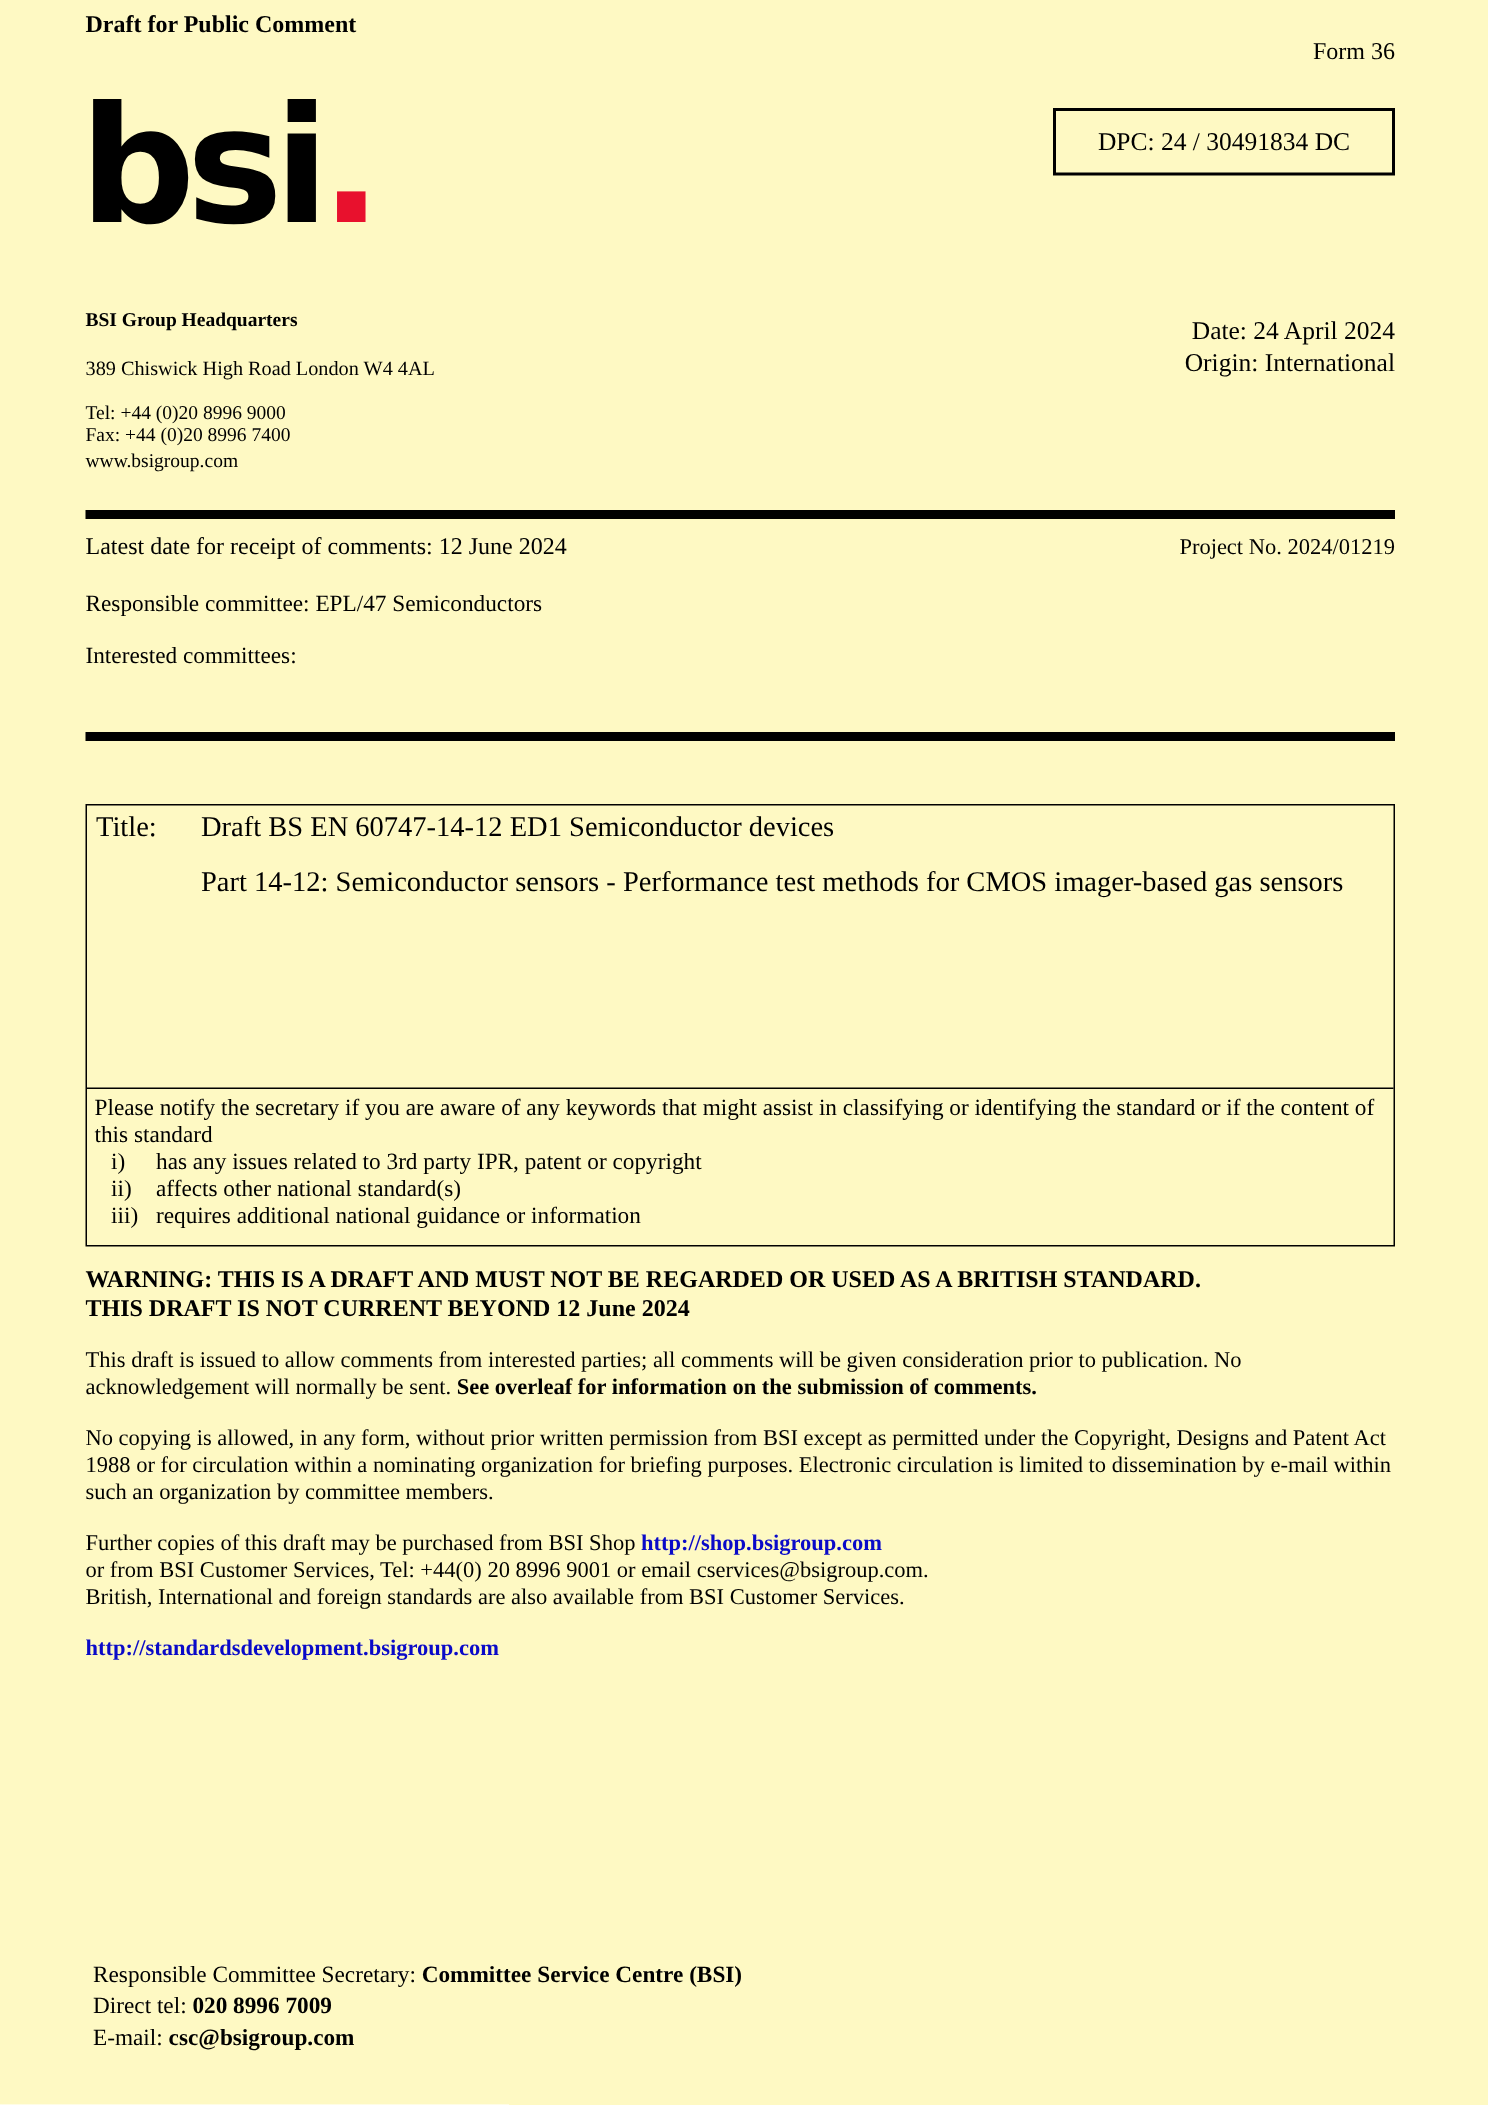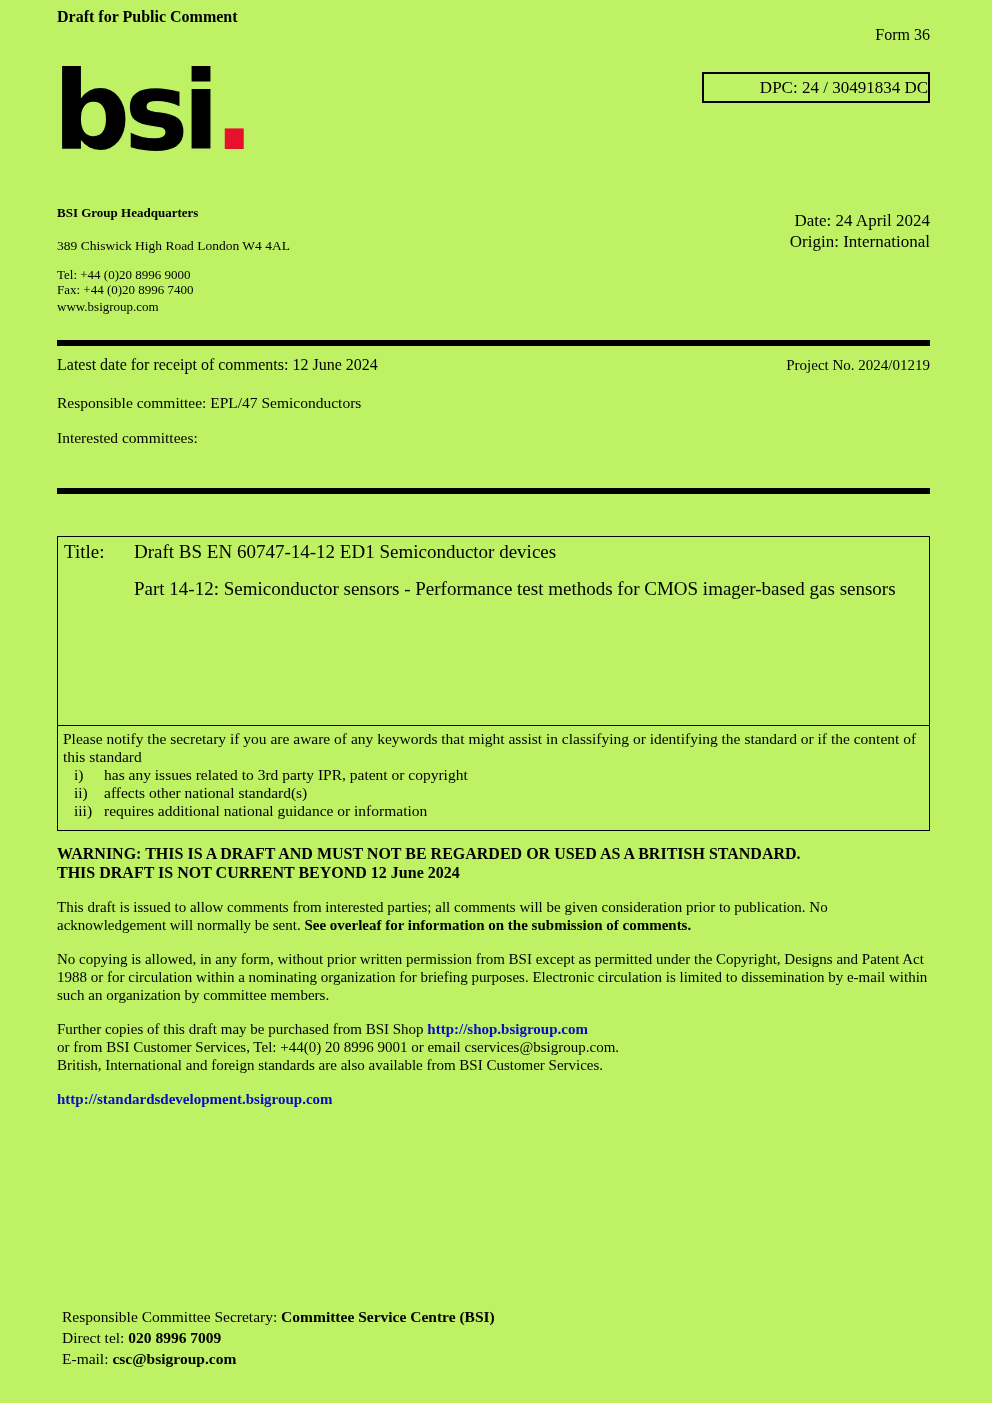--- a/index.html
+++ b/index.html
@@ -2,37 +2,37 @@
 <html><head>
 <meta charset="utf-8">
 <style>
   * { margin: 0; padding: 0; box-sizing: border-box; }
   html, body { background: #ffffff; }
   .page {
     position: relative;
     width: 992px;
     height: 1403px;
     margin: 0 auto;
-    background: #bef264;
+    background: #fef9c3;
     color: #000;
     font-family: "Liberation Serif", serif;
     font-size: 15px;
     line-height: 18px;
     padding: 0 62px 0 57px;
     overflow: hidden;
   }
   
   .header { position: relative; height: 340px; }
   .hdr-title { position: absolute; left: 0; top: 8px; font-weight: bold; font-size: 16px; }
   .form-no { position: absolute; right: 0; top: 26px; font-size: 16px; }
   .dpc-box {
     position: absolute; right: 0; top: 72px;
-    width: 228px; height: 31px;
+    width: 228px; height: 45px;
     border: 2px solid #000;
-    display: flex; align-items: center; justify-content: flex-end;
+    display: flex; align-items: center; justify-content: center;
     font-size: 17px;
   }
   .logo {
     position: absolute; left: -4px; top: 52px;
     font-family: "DejaVu Sans", sans-serif;
     font-weight: bold;
     font-size: 108px;
     line-height: 120px;
     letter-spacing: -6px;
     color: #000;

